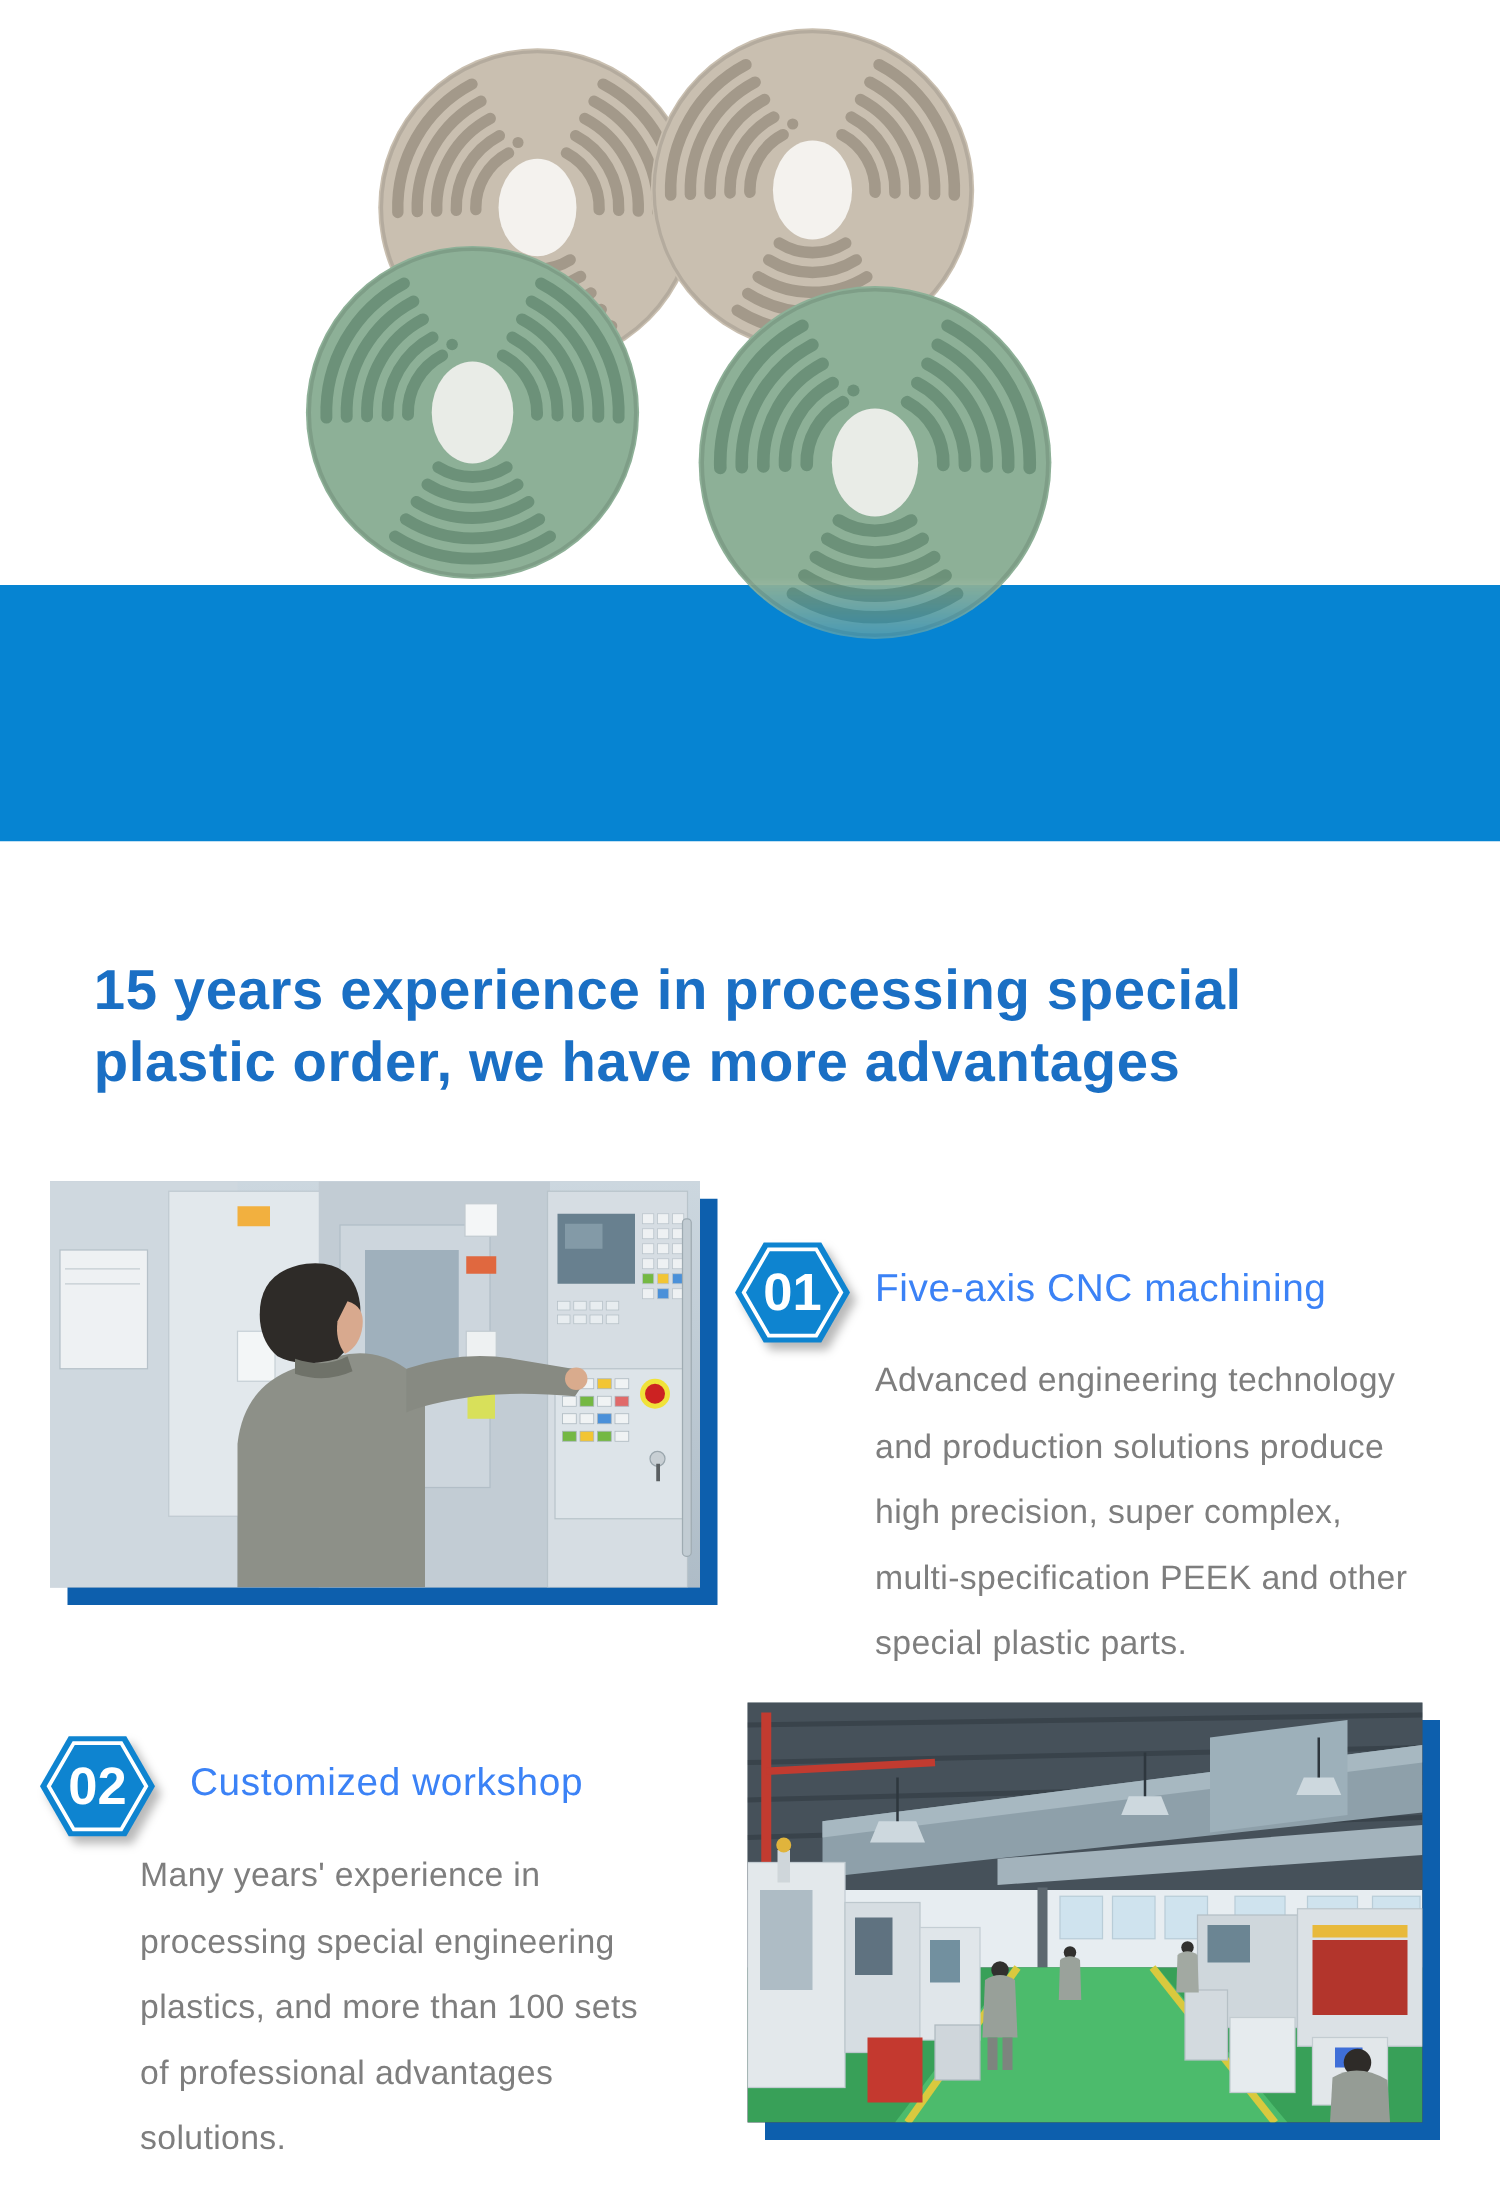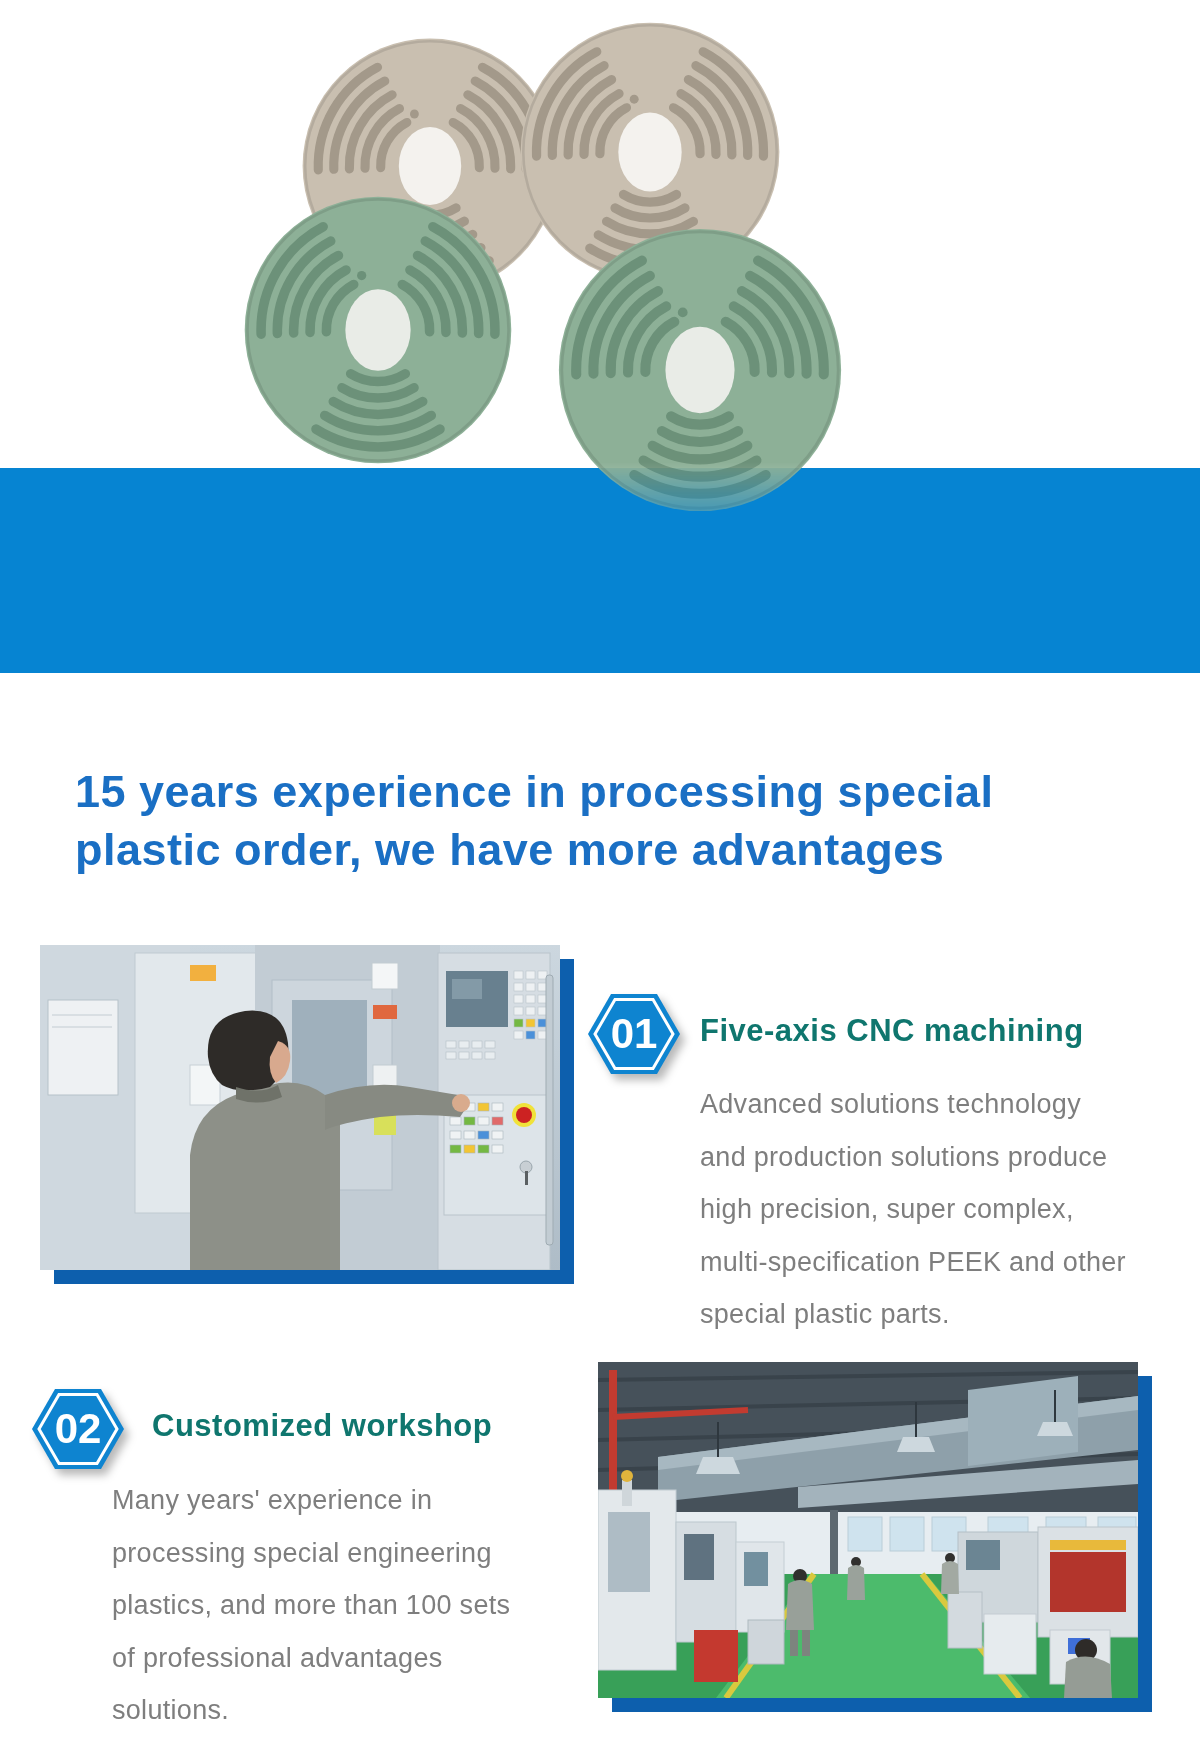--- a/index.html
+++ b/index.html
@@ -38,21 +38,21 @@
   #f2-photo{left:598px;top:1362px;width:540px;height:336px;overflow:hidden;background:#45525c;}
 
   .hex-badge{width:96px;height:96px;filter:drop-shadow(5px 6px 4px rgba(0,0,0,.28));}
   .hex-badge .hex-fill{fill:#0e84d0;}
   .hex-badge .hex-inner{fill:none;stroke:#ffffff;stroke-width:3;}
   .hex-badge text{fill:#ffffff;font-family:"Liberation Sans",sans-serif;
     font-size:42px;font-weight:bold;}
   #f1-badge{left:586px;top:986px;}
   #f2-badge{left:30px;top:1381px;}
 
-  .feature-title{color:#0f766e;font-size:31px;font-weight:bold;letter-spacing:.5px;}
+  .feature-title{color:#3b82f6;font-size:31px;font-weight:normal;letter-spacing:.5px;}
   #f1-title{left:700px;top:1013px;}
   #f2-title{left:152px;top:1408px;}
 
   .feature-body{color:#7e7e7e;font-size:27px;line-height:52.5px;letter-spacing:.3px;}
   #f1-body{left:700px;top:1078px;width:490px;}
   #f2-body{left:112px;top:1474px;width:500px;}
 </style>
 </head>
 <body>
 
@@ -194,21 +194,21 @@
   </svg>
 </div>
 
 <svg id="f1-badge" class="abs hex-badge" viewBox="0 0 96 96">
   <polygon class="hex-fill" points="2,48 25,8 71,8 94,48 71,88 25,88"></polygon>
   <polygon class="hex-inner" points="9,48 29,13.5 67,13.5 87,48 67,82.5 29,82.5"></polygon>
   <text x="48" y="62" text-anchor="middle">01</text>
 </svg>
 <div id="f1-title" class="abs feature-title">Five-axis CNC machining</div>
 <div id="f1-body" class="abs feature-body">
-  <div>Advanced solutions technology</div>
+  <div>Advanced engineering technology</div>
   <div>and production solutions produce</div>
   <div>high precision, super complex,</div>
   <div>multi-specification PEEK and other</div>
   <div>special plastic parts.</div>
 </div>
 
 <svg id="f2-badge" class="abs hex-badge" viewBox="0 0 96 96">
   <polygon class="hex-fill" points="2,48 25,8 71,8 94,48 71,88 25,88"></polygon>
   <polygon class="hex-inner" points="9,48 29,13.5 67,13.5 87,48 67,82.5 29,82.5"></polygon>
   <text x="48" y="62" text-anchor="middle">02</text>

